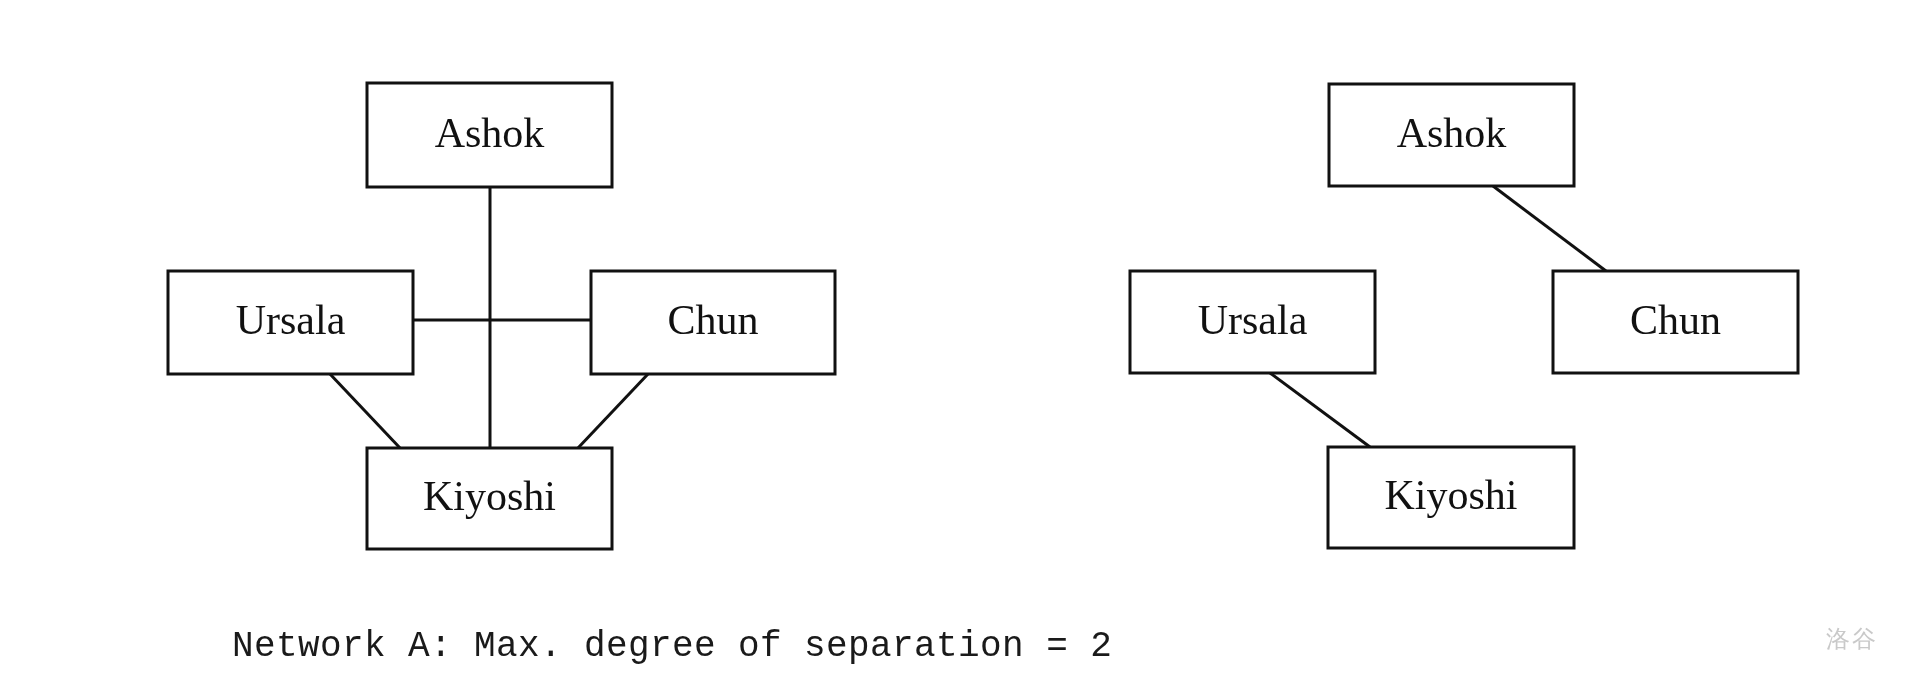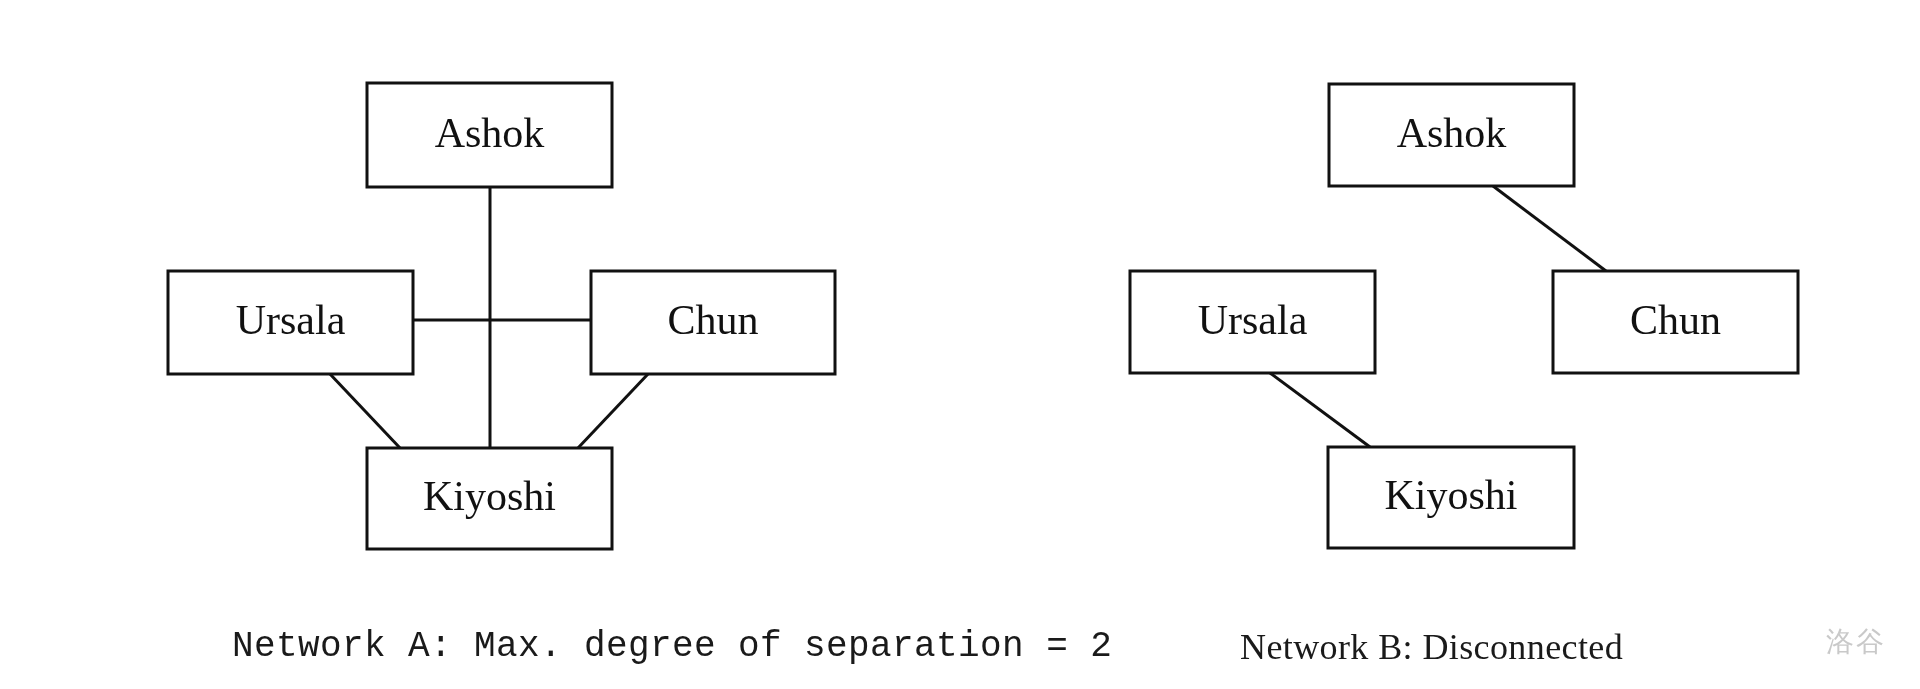--- a/index.html
+++ b/index.html
@@ -52,21 +52,21 @@
   }
   #caption-b {
     left: 1240px;
     top: 626px;
   }
   #watermark {
     position: absolute;
     left: 1826px;
     top: 623px;
     font-family: "DejaVu Sans", sans-serif;
-    font-size: 28px;
+    font-size: 24px;
     color: #c9c9c9;
     letter-spacing: 2px;
     white-space: nowrap;
   }
 </style>
 </head>
 <body>
 
 <div id="stage">
 
@@ -129,17 +129,16 @@
         <rect x="1328" y="447" width="246" height="101" fill="#ffffff" stroke="#111111" stroke-width="3"></rect>
         <text class="node-label" x="1451" y="499">Kiyoshi</text>
       </g>
 
     </g>
 
   </svg>
 
   <div class="caption-text" id="caption-a">Network A: Max. degree of separation = 2</div>
 
-  <div class="caption-text" id="caption-b">Network B: Disconnected</div>
 
   <div id="watermark">洛谷</div>
 
 </div>
 
 </body></html>

